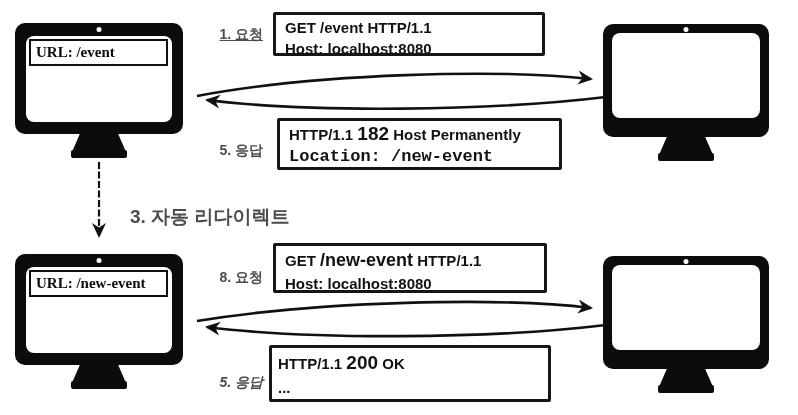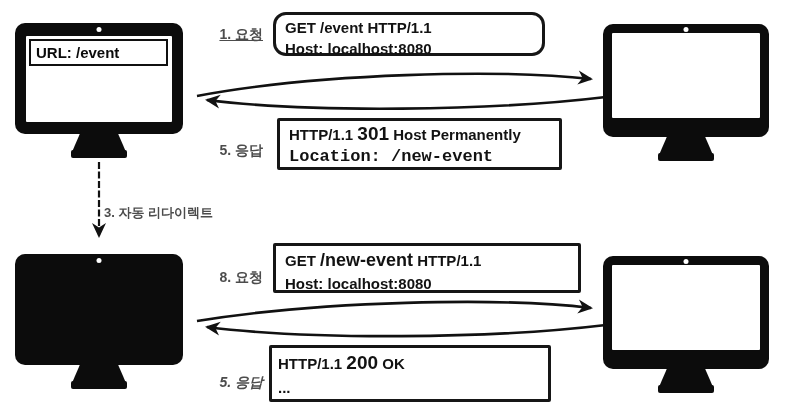--- a/index.html
+++ b/index.html
@@ -5,21 +5,21 @@
   html,body{margin:0;padding:0;background:#ffffff;}
   .canvas{
     position:relative;width:798px;height:415px;background:#ffffff;
     font-family:"Liberation Sans","DejaVu Sans",sans-serif;overflow:hidden;
   }
   .arrows{position:absolute;left:0;top:0;width:798px;height:415px;}
 
   
   .monitor{position:absolute;}
   .bezel{position:absolute;left:0;top:0;background:#0c0c0c;border-radius:10px;}
-  .screen{position:absolute;background:#ffffff;border-radius:1px;}
+  .screen{position:absolute;background:#ffffff;border-radius:8px;font-family:Liberation Serif, serif;}
   .camera{position:absolute;width:5px;height:5px;border-radius:50%;background:#ffffff;left:50%;transform:translateX(-50%);}
   .neck{position:absolute;left:50%;transform:translateX(-50%);width:54px;height:20px;background:#0c0c0c;
         clip-path:polygon(16% 0,84% 0,100% 100%,0 100%);}
   .base{position:absolute;left:50%;transform:translateX(-50%);width:56px;height:8px;background:#0c0c0c;border-radius:2px;}
   .urlbox{
     position:absolute;left:3px;right:4px;top:3px;height:23px;background:#ffffff;
     border:2.5px solid #101010;font-weight:bold;font-size:15px;line-height:23px;
     padding-left:5px;color:#0b0b0b;white-space:nowrap;overflow:hidden;
   }
 
@@ -72,49 +72,54 @@
     <div class="bezel" style="width:166px;height:113px;"></div>
     <div class="camera" style="top:3px;"></div>
     <div class="screen" style="left:9px;top:9px;width:148px;height:85px;"></div>
     <div class="neck" style="top:111px;"></div>
     <div class="base" style="top:129px;"></div>
   </div>
 
   <div class="monitor" style="left:15px;top:254px;width:168px;height:140px;">
     <div class="bezel" style="width:168px;height:111px;"></div>
     <div class="camera" style="top:4px;"></div>
+    <div class="screen" style="left:11px;top:13px;width:146px;height:86px;">
+      <div class="urlbox">
+        <span>URL: /new-event</span>
+      </div>
+    </div>
     <div class="neck" style="top:109px;"></div>
     <div class="base" style="top:127px;"></div>
   </div>
 
   <div class="monitor" style="left:603px;top:256px;width:166px;height:140px;">
     <div class="bezel" style="width:166px;height:113px;"></div>
     <div class="camera" style="top:3px;"></div>
     <div class="screen" style="left:9px;top:9px;width:148px;height:85px;"></div>
     <div class="neck" style="top:111px;"></div>
     <div class="base" style="top:129px;"></div>
   </div>
 
   <div class="step step-right" style="top:26px;text-decoration:underline;">1. 요청</div>
   <div class="step step-right" style="top:142px;">5. 응답</div>
-  <div class="step" style="left:104px;top:204px;font-size:13px;">3. 자동 리다이렉트</div>
+  <div class="step" style="left:130px;top:204px;font-size:19px;">3. 자동 리다이렉트</div>
   <div class="step step-right" style="top:269px;">8. 요청</div>
   <div class="step step-right" style="top:374px;font-style:italic;">5. 응답</div>
 
-  <div class="msgbox" style="left:273px;top:12px;width:272px;height:44px;border-radius:13px;">
+  <div class="msgbox" style="left:273px;top:12px;width:272px;height:44px;">
     <div class="msgline">GET /event HTTP/1.1</div>
     <div class="msgline">Host: localhost:8080</div>
   </div>
 
   <div class="msgbox" style="left:277px;top:118px;width:285px;height:52px;">
-    <div class="msgline"><span class="reg">HTTP/1.1 </span><span class="em-big">301</span><span class="reg"> Host Permanently</span></div>
+    <div class="msgline"><span class="reg">HTTP/1.1 </span><span class="em-big">182</span><span class="reg"> Host Permanently</span></div>
     <div class="line-big">Location: /new-event</div>
   </div>
 
-  <div class="msgbox" style="left:273px;top:243px;width:308px;height:50px;">
+  <div class="msgbox" style="left:273px;top:243px;width:274px;height:50px;">
     <div class="msgline" style="line-height:24px;"><span>GET </span><span class="em-mid">/new-event</span><span class="reg"> HTTP/1.1</span></div>
     <div class="msgline">Host: localhost:8080</div>
   </div>
 
   <div class="msgbox" style="left:269px;top:345px;width:282px;height:57px;padding-left:6px;">
     <div class="msgline" style="line-height:25px;"><span class="reg">HTTP/1.1 </span><span class="em-big">200</span><span class="reg"> OK</span></div>
     <div class="msgline" style="line-height:24px;">...</div>
   </div>
 
 </div>

